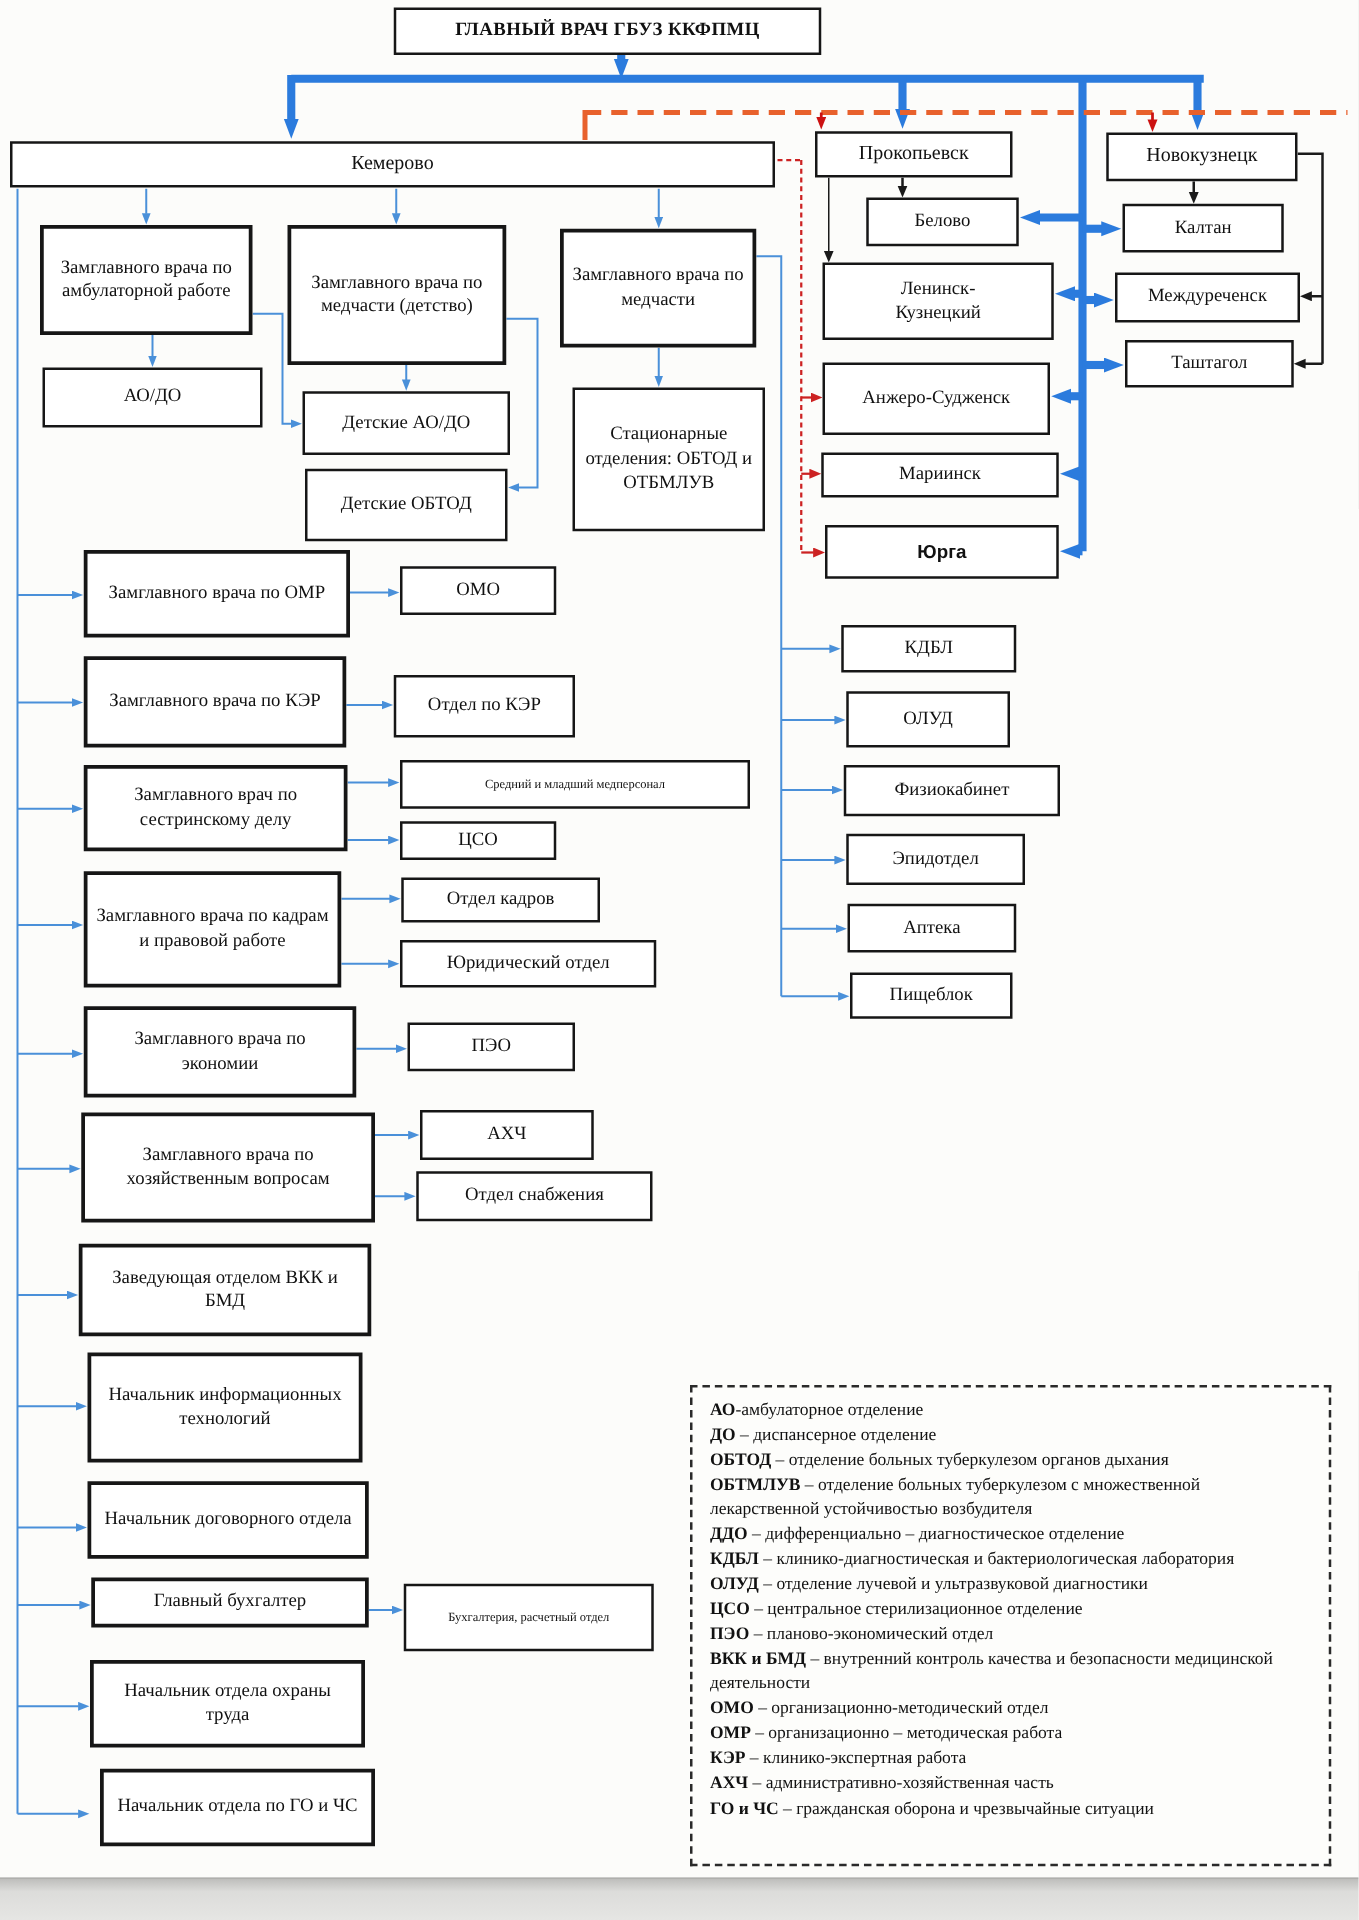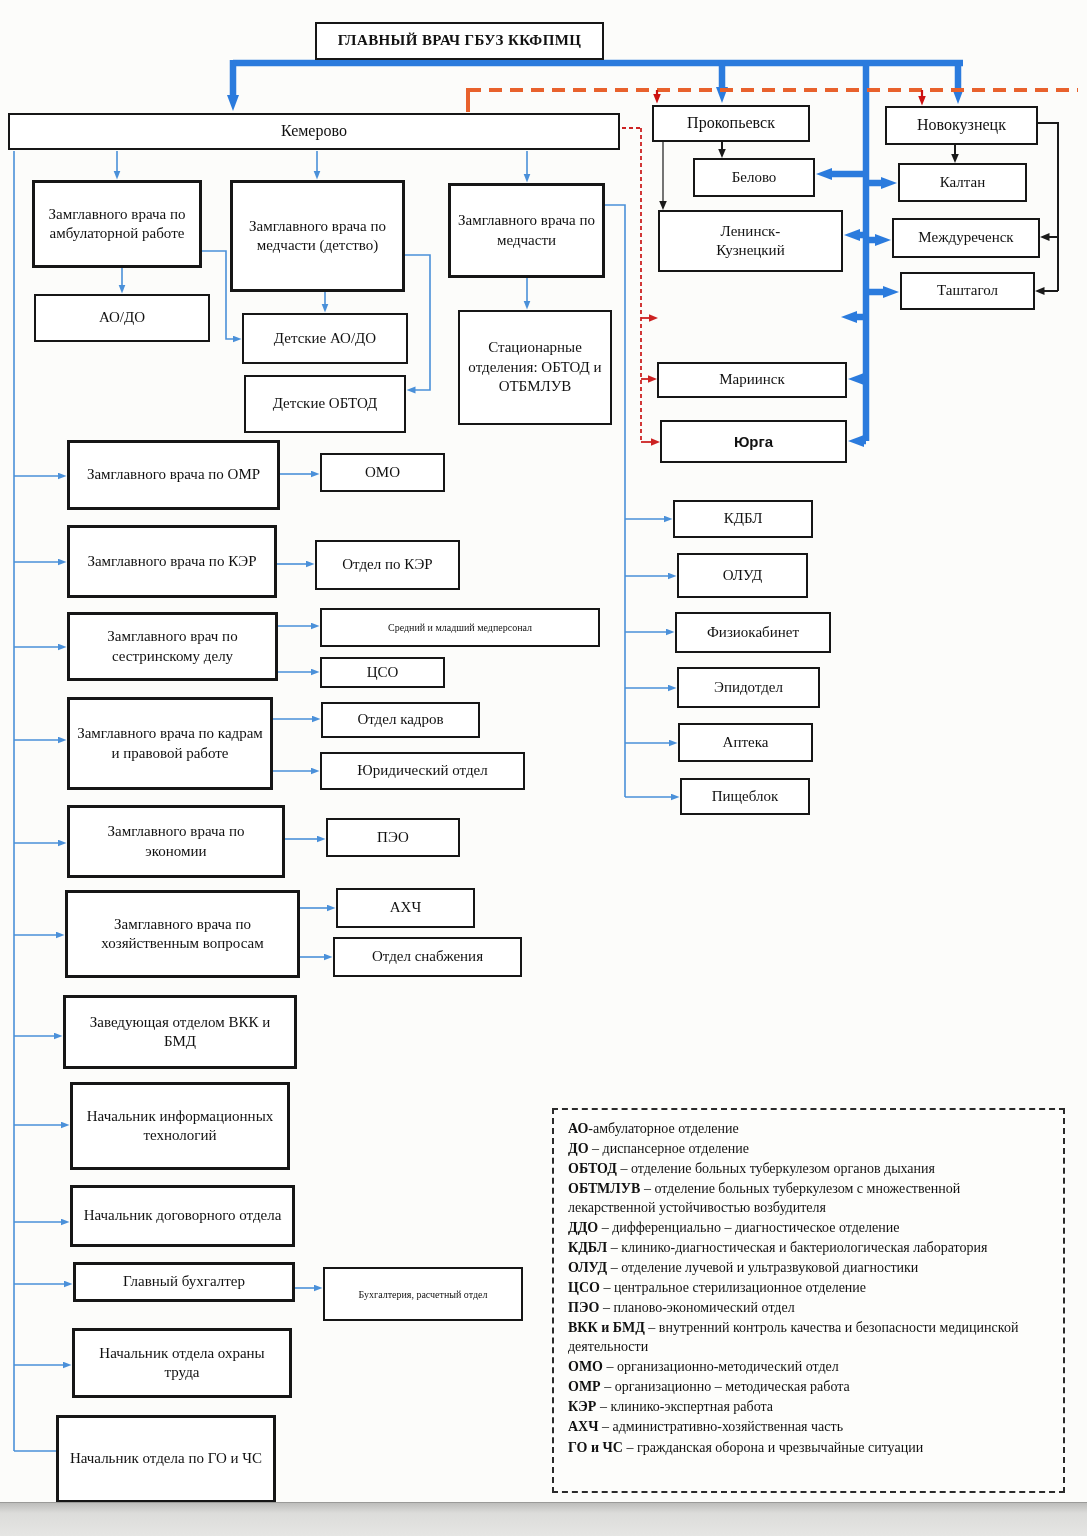--- a/index.html
+++ b/index.html
@@ -137,21 +137,21 @@
       <line x1="278" y1="672" x2="311" y2="672" marker-end="url(#mThin)"></line>
       <line x1="273" y1="719" x2="312" y2="719" marker-end="url(#mThin)"></line>
       <line x1="273" y1="771" x2="311" y2="771" marker-end="url(#mThin)"></line>
       <line x1="285" y1="839" x2="317" y2="839" marker-end="url(#mThin)"></line>
       <line x1="300" y1="908" x2="327" y2="908" marker-end="url(#mThin)"></line>
       <line x1="300" y1="957" x2="324" y2="957" marker-end="url(#mThin)"></line>
       <line x1="295" y1="1288" x2="314" y2="1288" marker-end="url(#mThin)"></line>
     </g>
   </svg>
 
-  <div class="node boldtext" style="left:315px;top:22px;width:289px;height:38px;">
+  <div class="node boldtext" style="left:315px;top:6px;width:342px;height:38px;">
       <span>ГЛАВНЫЙ ВРАЧ ГБУЗ ККФПМЦ</span>
     </div>
   <div class="node bigtext" style="left:8px;top:113px;width:612px;height:37px;">
       <span>Кемерово</span>
     </div>
 
   <div class="node b4" style="left:32px;top:180px;width:170px;height:88px;">
       <span>Замглавного врача по амбулаторной работе</span>
     </div>
   <div class="node b4" style="left:230px;top:180px;width:175px;height:112px;">
@@ -188,34 +188,37 @@
     </div>
   <div class="node narrow" style="left:658px;top:210px;width:185px;height:62px;">
       <span>Ленинск-Кузнецкий</span>
     </div>
   <div class="node" style="left:892px;top:218px;width:148px;height:40px;">
       <span>Междуреченск</span>
     </div>
   <div class="node" style="left:900px;top:272px;width:135px;height:38px;">
       <span>Таштагол</span>
     </div>
+  <div class="node" style="left:658px;top:290px;width:182px;height:58px;">
+      <span>Анжеро-Судженск</span>
+    </div>
   <div class="node" style="left:657px;top:362px;width:190px;height:36px;">
       <span>Мариинск</span>
     </div>
   <div class="node sansb" style="left:660px;top:420px;width:187px;height:43px;">
       <span>Юрга</span>
     </div>
 
   <div class="node" style="left:673px;top:500px;width:140px;height:38px;">
       <span>КДБЛ</span>
     </div>
   <div class="node" style="left:677px;top:553px;width:131px;height:45px;">
       <span>ОЛУД</span>
     </div>
-  <div class="node" style="left:675px;top:612px;width:156px;height:41px;">
+  <div class="node" style="left:675px;top:612px;width:173px;height:41px;">
       <span>Физиокабинет</span>
     </div>
   <div class="node" style="left:677px;top:667px;width:143px;height:41px;">
       <span>Эпидотдел</span>
     </div>
   <div class="node" style="left:678px;top:723px;width:135px;height:39px;">
       <span>Аптека</span>
     </div>
   <div class="node" style="left:680px;top:778px;width:130px;height:37px;">
       <span>Пищеблок</span>
@@ -285,21 +288,21 @@
   <div class="node b4" style="left:73px;top:1262px;width:222px;height:40px;">
       <span>Главный бухгалтер</span>
     </div>
   <div class="node smalltext" style="left:323px;top:1267px;width:200px;height:54px;">
       <span>Бухгалтерия, расчетный отдел</span>
     </div>
 
   <div class="node b4" style="left:72px;top:1328px;width:220px;height:70px;">
       <span>Начальник отдела охраны труда</span>
     </div>
-  <div class="node b4" style="left:56px;top:1415px;width:220px;height:88px;">
+  <div class="node b4" style="left:80px;top:1415px;width:220px;height:62px;">
       <span>Начальник отдела по ГО и ЧС</span>
     </div>
 
   <div class="dashedbox" style="left:552px;top:1108px;width:513px;height:385px;">
     <div class="lg-line"><b>АО</b><span>-амбулаторное отделение</span></div>
     <div class="lg-line"><b>ДО</b><span> – диспансерное отделение</span></div>
     <div class="lg-line"><b>ОБТОД</b><span> – отделение больных туберкулезом органов дыхания</span></div>
     <div class="lg-line"><b>ОБТМЛУВ</b><span> – отделение больных туберкулезом с множественной лекарственной устойчивостью возбудителя</span></div>
     <div class="lg-line"><b>ДДО</b><span> – дифференциально – диагностическое отделение</span></div>
     <div class="lg-line"><b>КДБЛ</b><span> – клинико-диагностическая и бактериологическая лаборатория</span></div>

